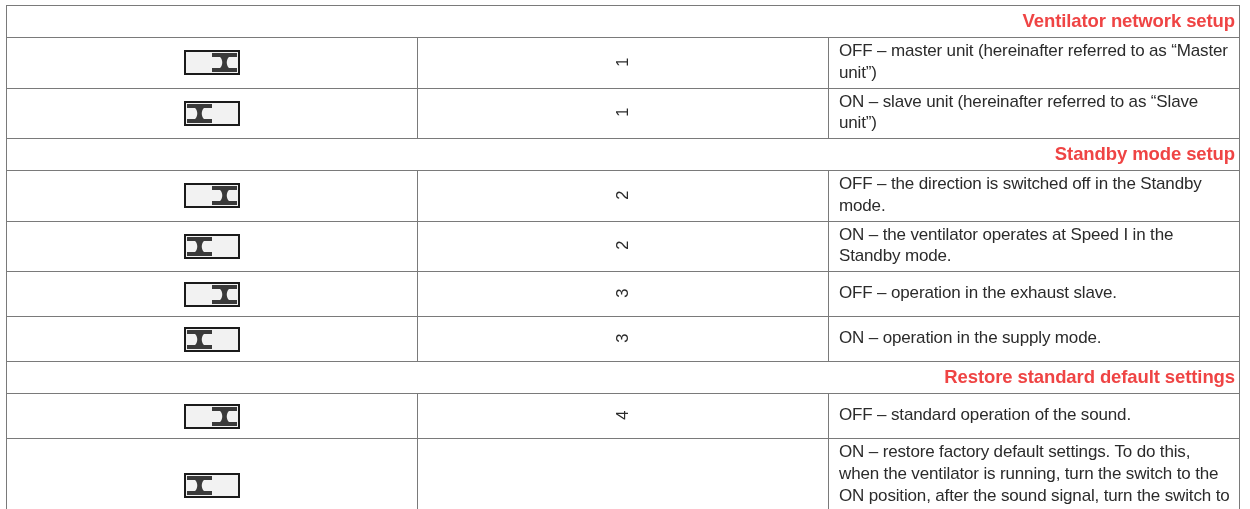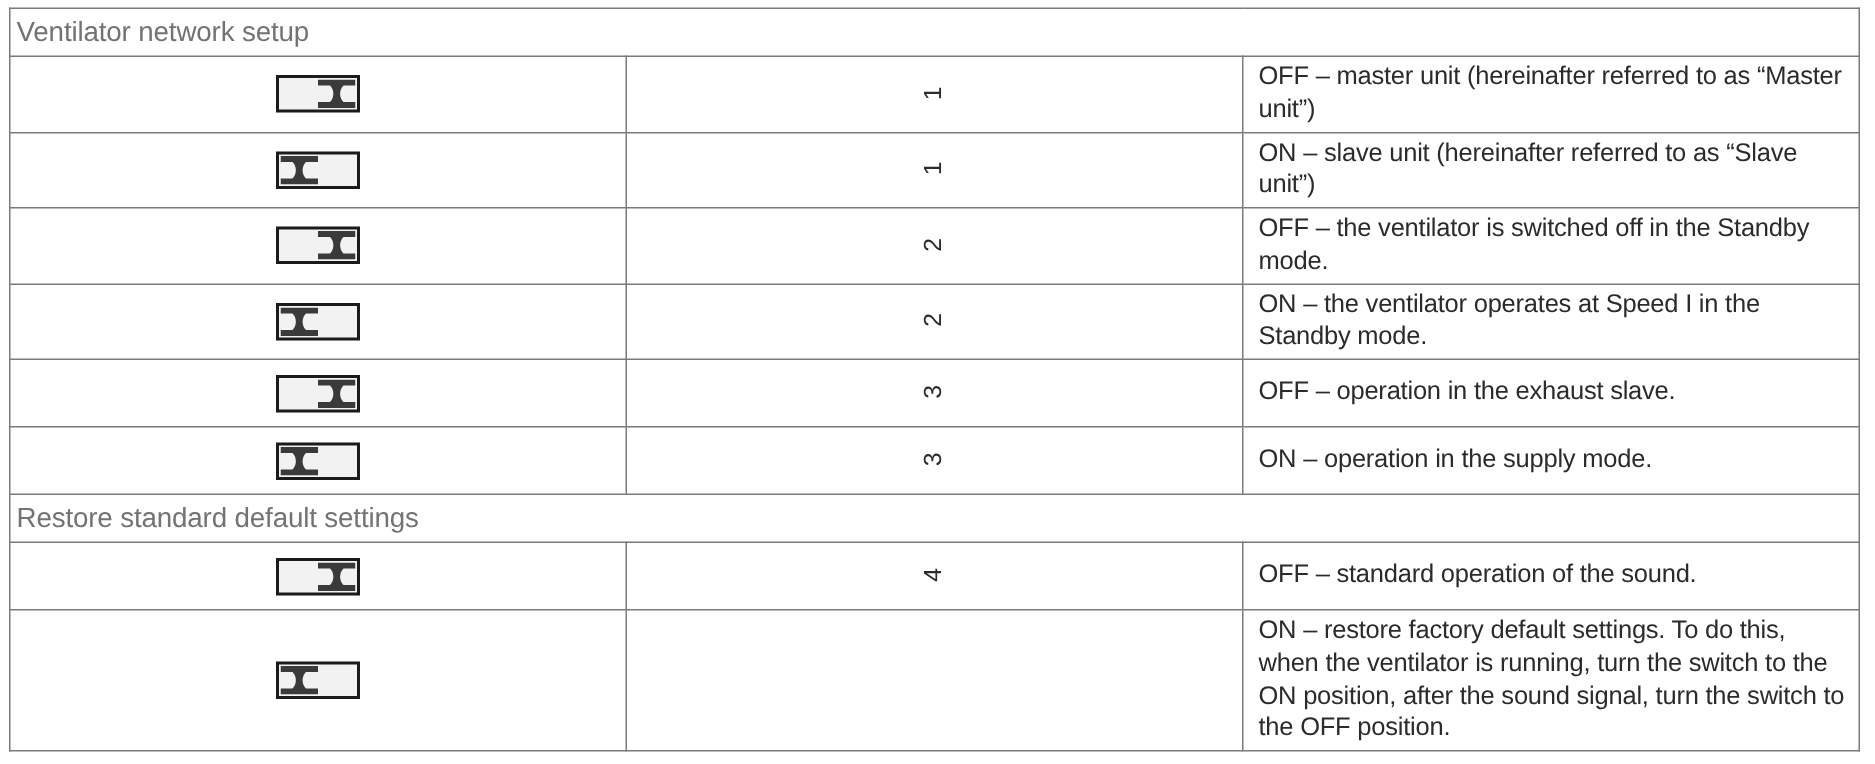--- a/index.html
+++ b/index.html
@@ -33,25 +33,25 @@
   table.dip-table td {
     border: 1px solid #7a7a7a;
     padding: 0;
     vertical-align: middle;
     background: #ffffff;
   }
 
   
   tr.section-row td {
     height: 29px;
-    text-align: left;
-    font-weight: normal;
+    text-align: right;
+    font-weight: bold;
     font-size: 18.5px;
     letter-spacing: -0.1px;
-    color: #737373;
+    color: #ef4444;
     padding: 0 4px 2px 4px;
     line-height: 1.05;
   }
   tr.section-row td.condensed {
     font-stretch: condensed;
     font-size: 18.5px;
     letter-spacing: -0.9px;
   }
 
   
@@ -128,28 +128,31 @@
         </tr>
         <tr class="data-row">
           <td class="sw-cell"><div class="switch pos-on"><span class="slider">
                 <svg width="25" height="19" viewBox="0 0 25 19">
                   <path d="M0,0 H25 V4 H17 C14,6.5 14,12.5 17,15 H25 V19 H0 V15 H8 C11,12.5 11,6.5 8,4 H0 Z" fill="#3a3a3a"></path>
                 </svg>
               </span></div></td>
           <td class="num-cell"><span class="num">1</span></td>
           <td class="desc-cell">ON – slave unit (hereinafter referred to as “Slave unit”)</td>
         </tr>
+        <tr class="section-row">
+          <td colspan="3">Standby mode setup</td>
+        </tr>
         <tr class="data-row">
           <td class="sw-cell"><div class="switch pos-off"><span class="slider">
                 <svg width="25" height="19" viewBox="0 0 25 19">
                   <path d="M0,0 H25 V4 H17 C14,6.5 14,12.5 17,15 H25 V19 H0 V15 H8 C11,12.5 11,6.5 8,4 H0 Z" fill="#3a3a3a"></path>
                 </svg>
               </span></div></td>
           <td class="num-cell"><span class="num">2</span></td>
-          <td class="desc-cell">OFF – the ventilator is switched off in the Standby mode.</td>
+          <td class="desc-cell">OFF – the direction is switched off in the Standby mode.</td>
         </tr>
         <tr class="data-row">
           <td class="sw-cell"><div class="switch pos-on"><span class="slider">
                 <svg width="25" height="19" viewBox="0 0 25 19">
                   <path d="M0,0 H25 V4 H17 C14,6.5 14,12.5 17,15 H25 V19 H0 V15 H8 C11,12.5 11,6.5 8,4 H0 Z" fill="#3a3a3a"></path>
                 </svg>
               </span></div></td>
           <td class="num-cell"><span class="num">2</span></td>
           <td class="desc-cell">ON – the ventilator operates at Speed I in the Standby mode.</td>
         </tr>

